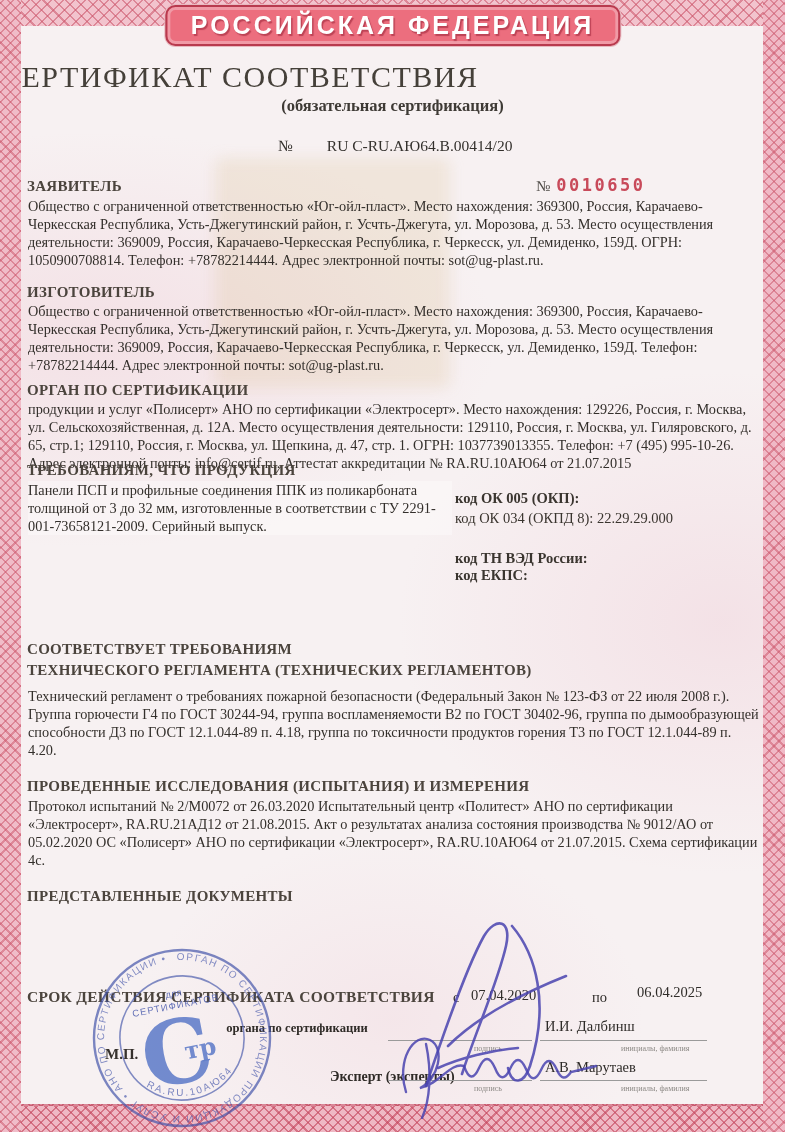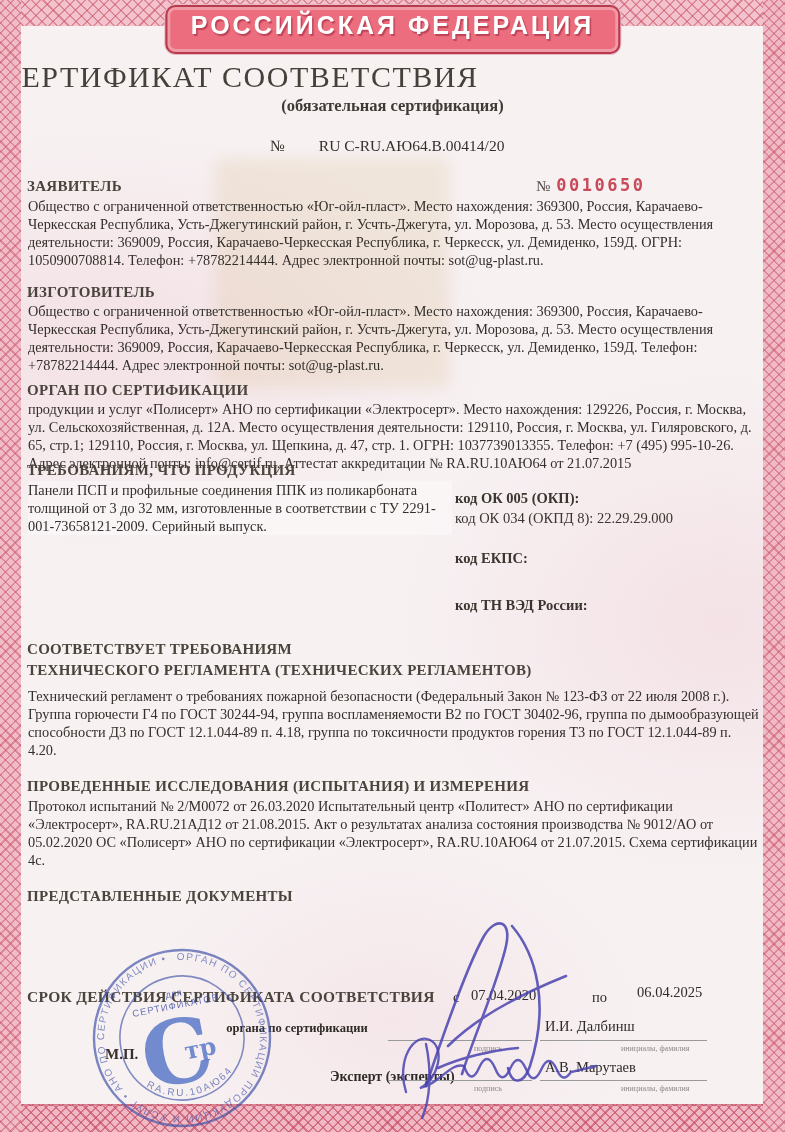--- a/index.html
+++ b/index.html
@@ -33,28 +33,28 @@
     background:
       repeating-linear-gradient(45deg, rgba(203,85,106,.5) 0 1.5px, transparent 1.5px 7px),
       repeating-linear-gradient(-45deg, rgba(203,85,106,.5) 0 1.5px, transparent 1.5px 7px),
       #f0b9c6;}
   .watermark{position:absolute;left:215px;top:158px;width:235px;height:230px;
     background:rgba(213,175,116,.18);filter:blur(7px);border-radius:8px;}
   
   .banner{position:absolute;left:50%;top:5px;transform:translateX(-50%);z-index:2;
     background:#ec6e7e;border:2px solid #b83a4e;border-radius:10px;
     box-shadow:inset 0 0 0 3px #f09aa6, 0 0 0 1px #e8b9c0;
-    padding:4px 24px 12px;}
+    padding:4px 24px 4px;}
   .banner span{font-family:"Liberation Sans", sans-serif;font-weight:bold;font-size:25px;
     letter-spacing:3px;color:#fff;text-shadow:1.5px 2px 1px rgba(158,38,58,.6);white-space:nowrap;}
   .title{position:absolute;left:0;top:60px;width:100%;text-align:left;
     font-size:30px;letter-spacing:1.5px;color:#454039;}
   .subtitle{position:absolute;left:0;top:96px;width:100%;text-align:center;
     font-size:16.5px;font-weight:bold;color:#3e3a35;}
-  .numrow{position:absolute;left:270px;top:137px;font-size:15.5px;color:#33302c;}
+  .numrow{position:absolute;left:278px;top:137px;font-size:15.5px;color:#33302c;}
   .numrow .no{margin-right:34px;}
   .serial{position:absolute;left:536px;top:175px;z-index:2;white-space:nowrap;text-align:center;}
   .serial .no{font-size:15px;color:#4e4a46;margin-right:6px;}
   .serial .digits{font-family:"DejaVu Sans Mono", monospace;font-weight:bold;
     font-size:17px;letter-spacing:2.5px;color:#c84a5a;}
   
   .h{position:absolute;left:27px;font-weight:bold;font-size:15px;color:#4b443d;letter-spacing:.3px;z-index:2;white-space:nowrap;}
   .p{position:absolute;left:28px;width:733px;font-size:14.3px;line-height:18px;color:#332f2b;z-index:2;}
   .h-app{top:178px;}    .p-app{top:197px;}
   .h-man{top:284px;}    .p-man{top:302px;}
@@ -145,26 +145,26 @@
 
   <div class="codes">
     <div class="code-row code-r0">
       <span class="lbl">код ОК 005 (ОКП):</span>
       <span class="val"></span>
     </div>
     <div class="code-row code-r1">
       <span class="lbl">код ОК 034 (ОКПД 8):</span>
       <span class="val">22.29.29.000</span>
     </div>
+    <div class="code-row code-r3">
+      <span class="lbl">код ТН ВЭД России:</span>
+      <span class="val"></span>
+    </div>
     <div class="code-row code-r2">
       <span class="lbl">код ЕКПС:</span>
-      <span class="val"></span>
-    </div>
-    <div class="code-row code-r3">
-      <span class="lbl">код ТН ВЭД России:</span>
       <span class="val"></span>
     </div>
   </div>
 
   <div class="h h-req1">СООТВЕТСТВУЕТ ТРЕБОВАНИЯМ</div>
   <div class="h h-req2">ТЕХНИЧЕСКОГО РЕГЛАМЕНТА (ТЕХНИЧЕСКИХ РЕГЛАМЕНТОВ)</div>
   <div class="p p-req">Технический регламент о требованиях пожарной безопасности (Федеральный Закон № 123-ФЗ от 22 июля 2008 г.). Группа горючести Г4 по ГОСТ 30244-94, группа воспламеняемости В2 по ГОСТ 30402-96, группа по дымообразующей способности Д3 по ГОСТ 12.1.044-89 п. 4.18, группа по токсичности продуктов горения Т3 по ГОСТ 12.1.044-89 п. 4.20.</div>
 
   <div class="h h-res">ПРОВЕДЕННЫЕ ИССЛЕДОВАНИЯ (ИСПЫТАНИЯ) И ИЗМЕРЕНИЯ</div>
   <div class="p p-res">Протокол испытаний № 2/М0072 от 26.03.2020 Испытательный центр «Политест» АНО по сертификации «Электросерт», RA.RU.21АД12 от 21.08.2015. Акт о результатах анализа состояния производства № 9012/АО от 05.02.2020 ОС «Полисерт» АНО по сертификации «Электросерт», RA.RU.10АЮ64 от 21.07.2015. Схема сертификации 4с.</div>

